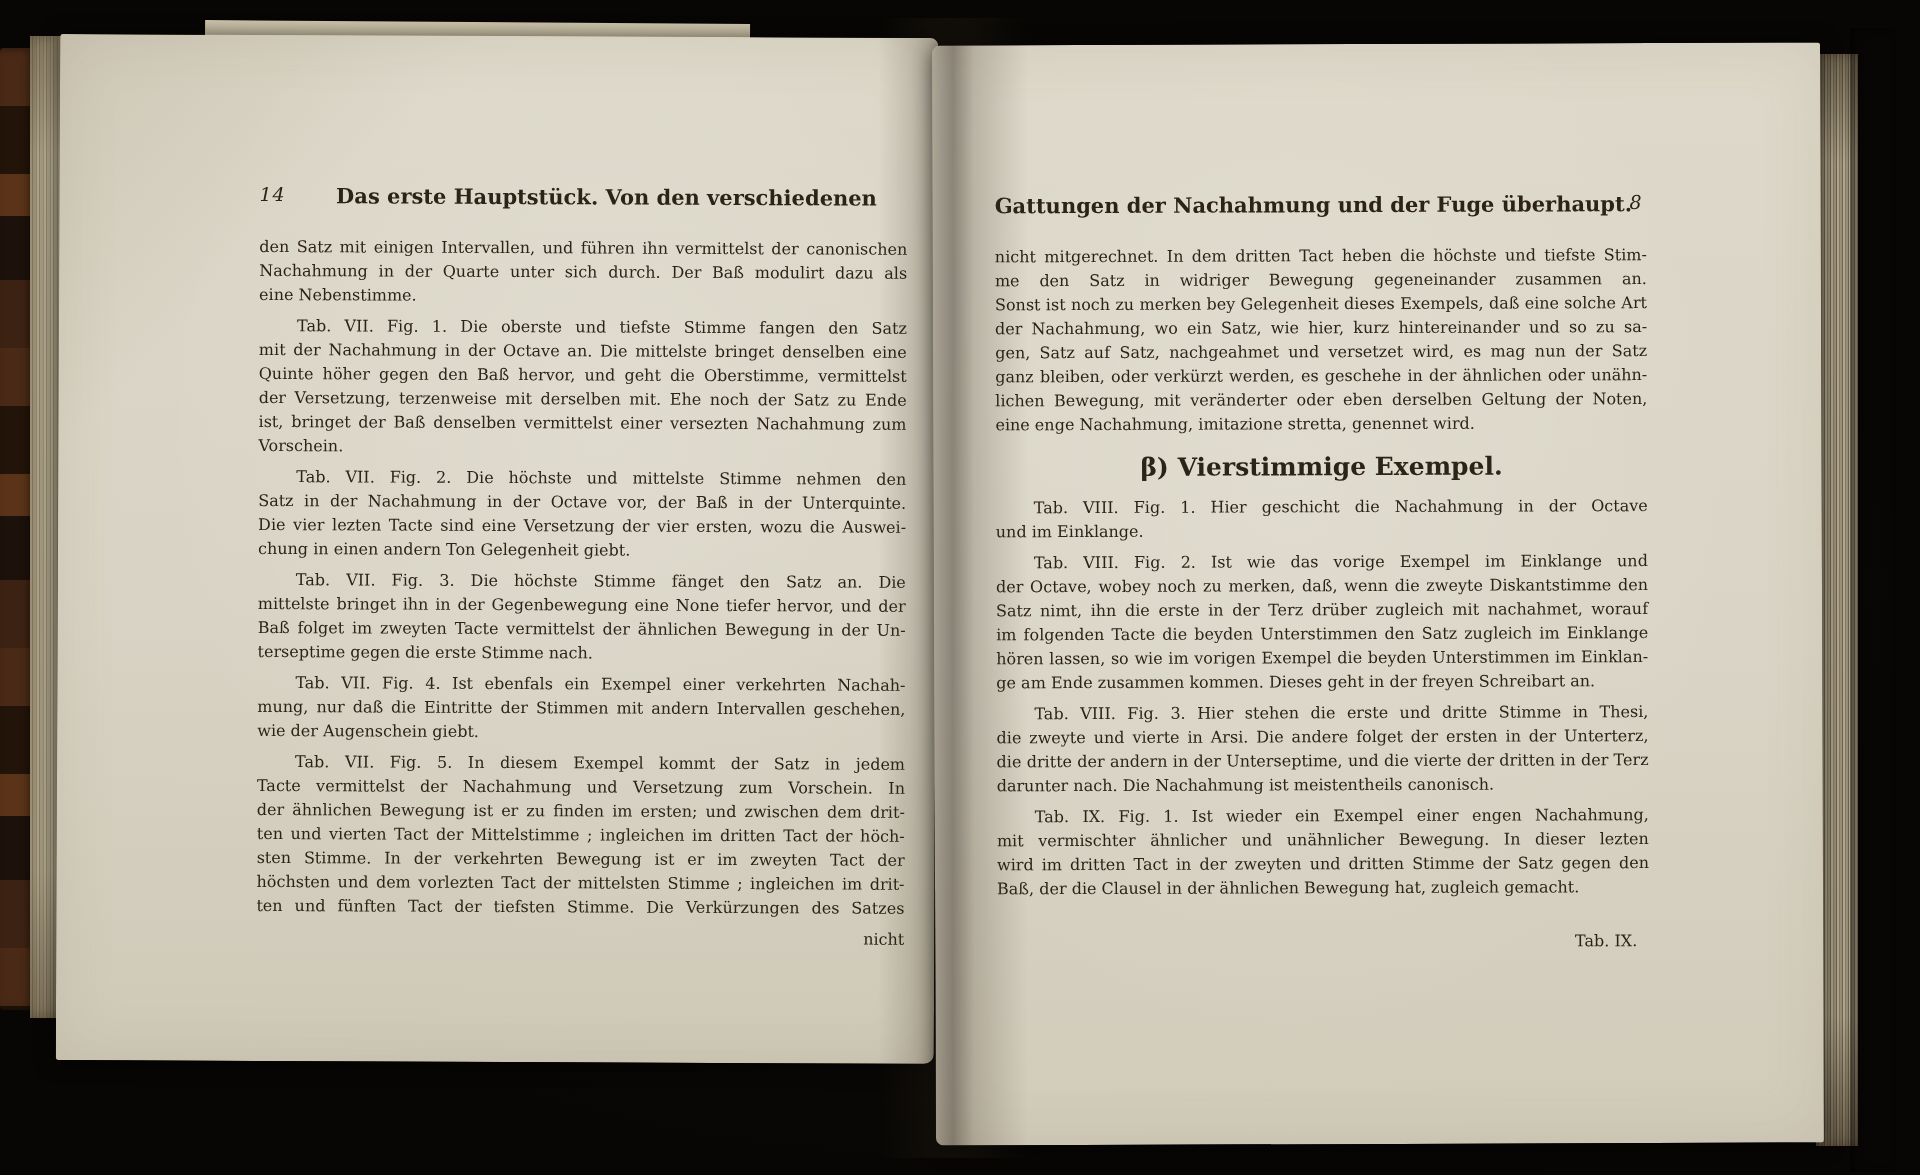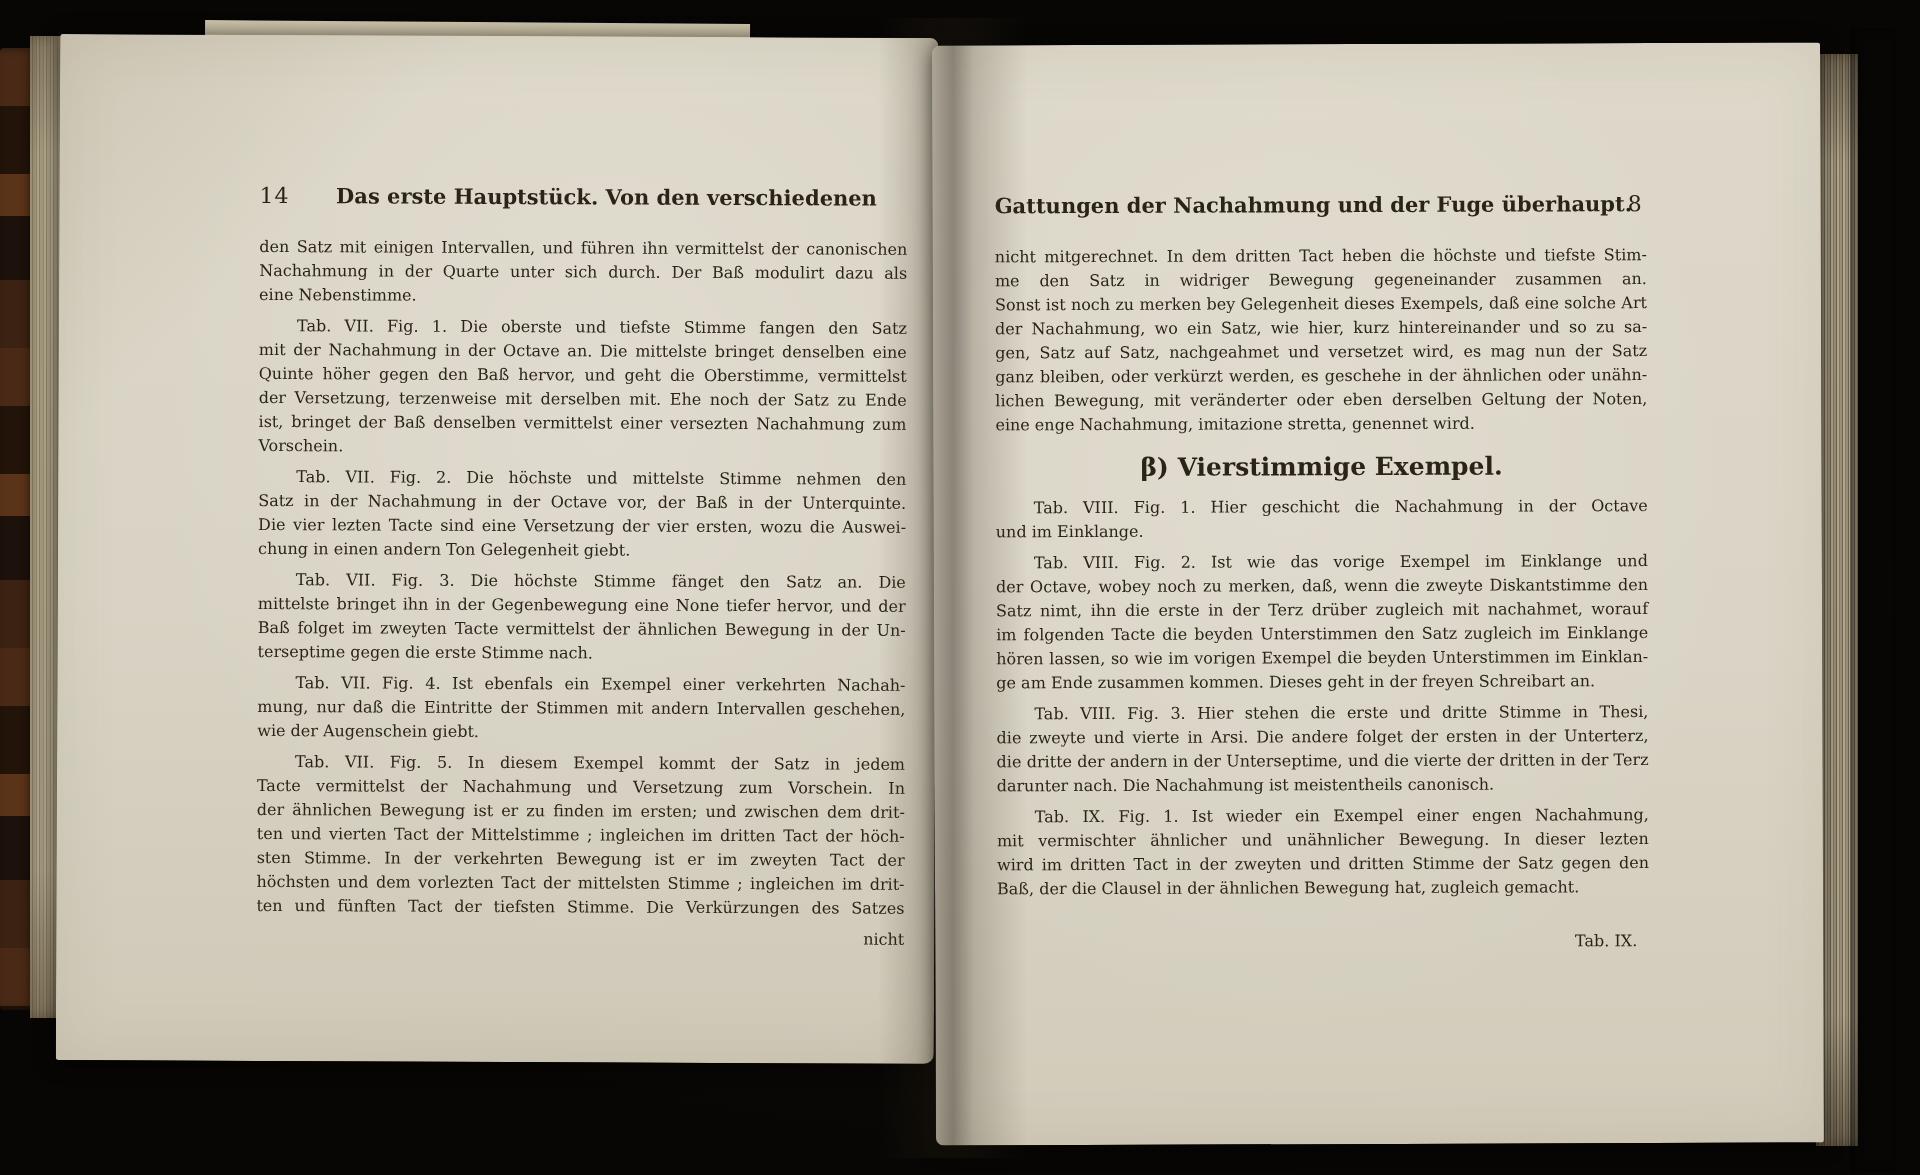--- a/index.html
+++ b/index.html
@@ -44,21 +44,21 @@
       linear-gradient(180deg,#ddd8c9 0%,#d9d4c5 55%,#d1cbba 100%);
     box-shadow:0 2px 20px rgba(0,0,0,.65), inset 0 0 60px rgba(130,112,80,.13);}
   .gutter{position:absolute;left:878px;top:18px;width:150px;height:1140px;z-index:3;pointer-events:none;
     background:linear-gradient(90deg,rgba(0,0,0,0) 0%,rgba(52,40,26,.22) 34%,rgba(30,22,14,.42) 50%,rgba(52,40,26,.20) 64%,rgba(0,0,0,0) 100%);}
 
   
   .textblock{position:absolute;}
   .tb-left{left:200px;top:148px;width:648px;}
   .tb-right{left:62px;top:148px;width:652px;}
   .runhead{position:relative;height:34px;font-size:21px;font-weight:bold;margin-bottom:18px;white-space:nowrap;}
-  .runhead .num{position:absolute;top:0;font-size:22px;font-weight:normal;letter-spacing:1px;}
+  .runhead .num{position:absolute;top:0;font-size:19px;font-weight:normal;letter-spacing:1px;font-style:italic;}
   .runhead.l .num{left:0;}
   .runhead.r .num{right:4px;}
   .runhead .ttl{display:block;text-align:center;}
   .runhead.l .ttl{padding-left:46px;}
   .runhead.r .ttl{padding-right:40px;}
 
   .para{margin:0 0 7px 0;font-size:16px;line-height:24px;}
   .ln{text-align:justify;text-align-last:justify;}
   .ln.end{text-align:justify;text-align-last:auto;}
   .ln.ind{text-indent:38px;}

